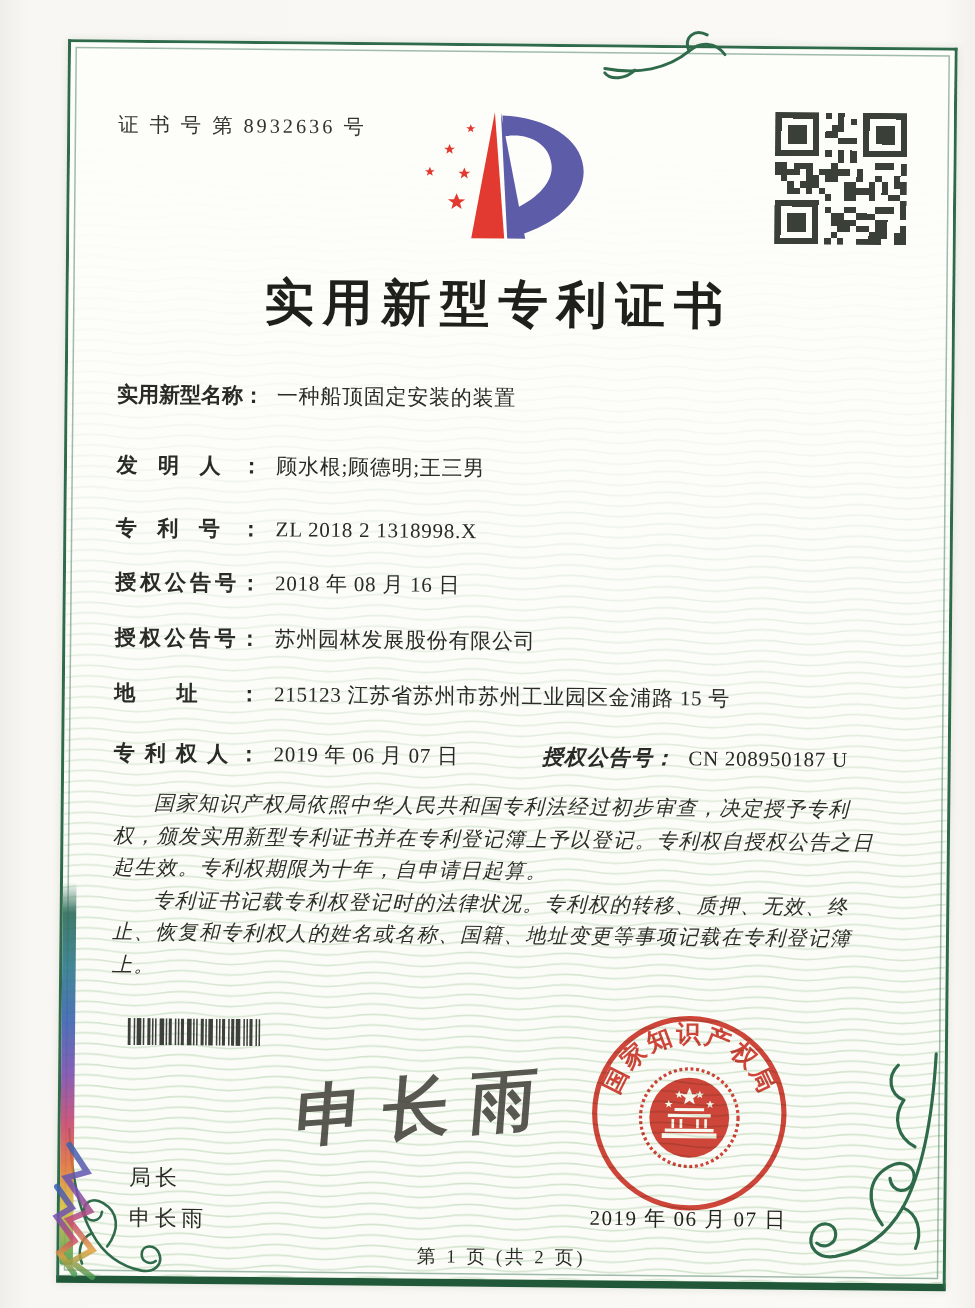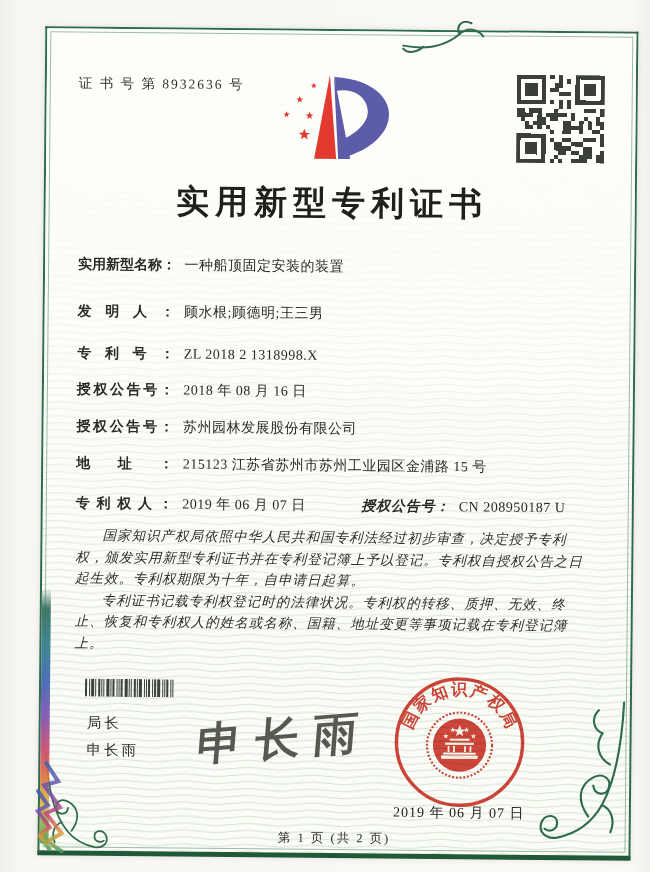--- a/index.html
+++ b/index.html
@@ -37,21 +37,21 @@
   .fvalue{font-weight:500;margin-left:6px;letter-spacing:.5px;}
   .r1{top:226px}.r2{top:273px}.r3{top:315px}.r4{top:351px}.r5{top:388px}.r6{top:425px}.r7{top:465px}
   .pair2{margin-left:52px;}
   .pair2 .flabel{width:88px;font-style:italic;}
   
   .paras{left:33px;top:496px;width:517px;}
   .paras p{margin:0;text-indent:2em;font-size:13.5px;line-height:21.5px;letter-spacing:1px;
            font-style:italic;color:#2e2e28;}
   
   .barcode{left:44px;top:650px;width:130px;height:18px;}
-  .signer{left:46px;top:681px;font-family:Liberation Serif, serif;font-size:14.5px;
+  .signer{left:46px;top:745px;font-family:Liberation Mono, monospace;font-size:14.5px;
           letter-spacing:3px;line-height:27px;color:#2c2c27;}
   .signature{left:136px;top:660px;width:215px;height:96px;display:flex;align-items:center;justify-content:center;
     font-size:45px;font-weight:600;letter-spacing:13px;color:#3d3d36;opacity:.85;
     transform:rotate(-5deg) skewX(-9deg);}
   .seal{left:350px;top:641px;width:138px;height:138px;opacity:.93;mix-blend-mode:multiply;z-index:3;}
   .seal-date{left:344px;top:772px;width:150px;text-align:center;font-size:14px;letter-spacing:1px;
              color:#232320;z-index:2;}
   .footer{left:0;right:0;top:799px;text-align:center;font-size:12.5px;letter-spacing:2px;color:#2c2c27;}
   
   .fl-br{left:498px;top:666px;width:92px;height:152px;z-index:4;}

